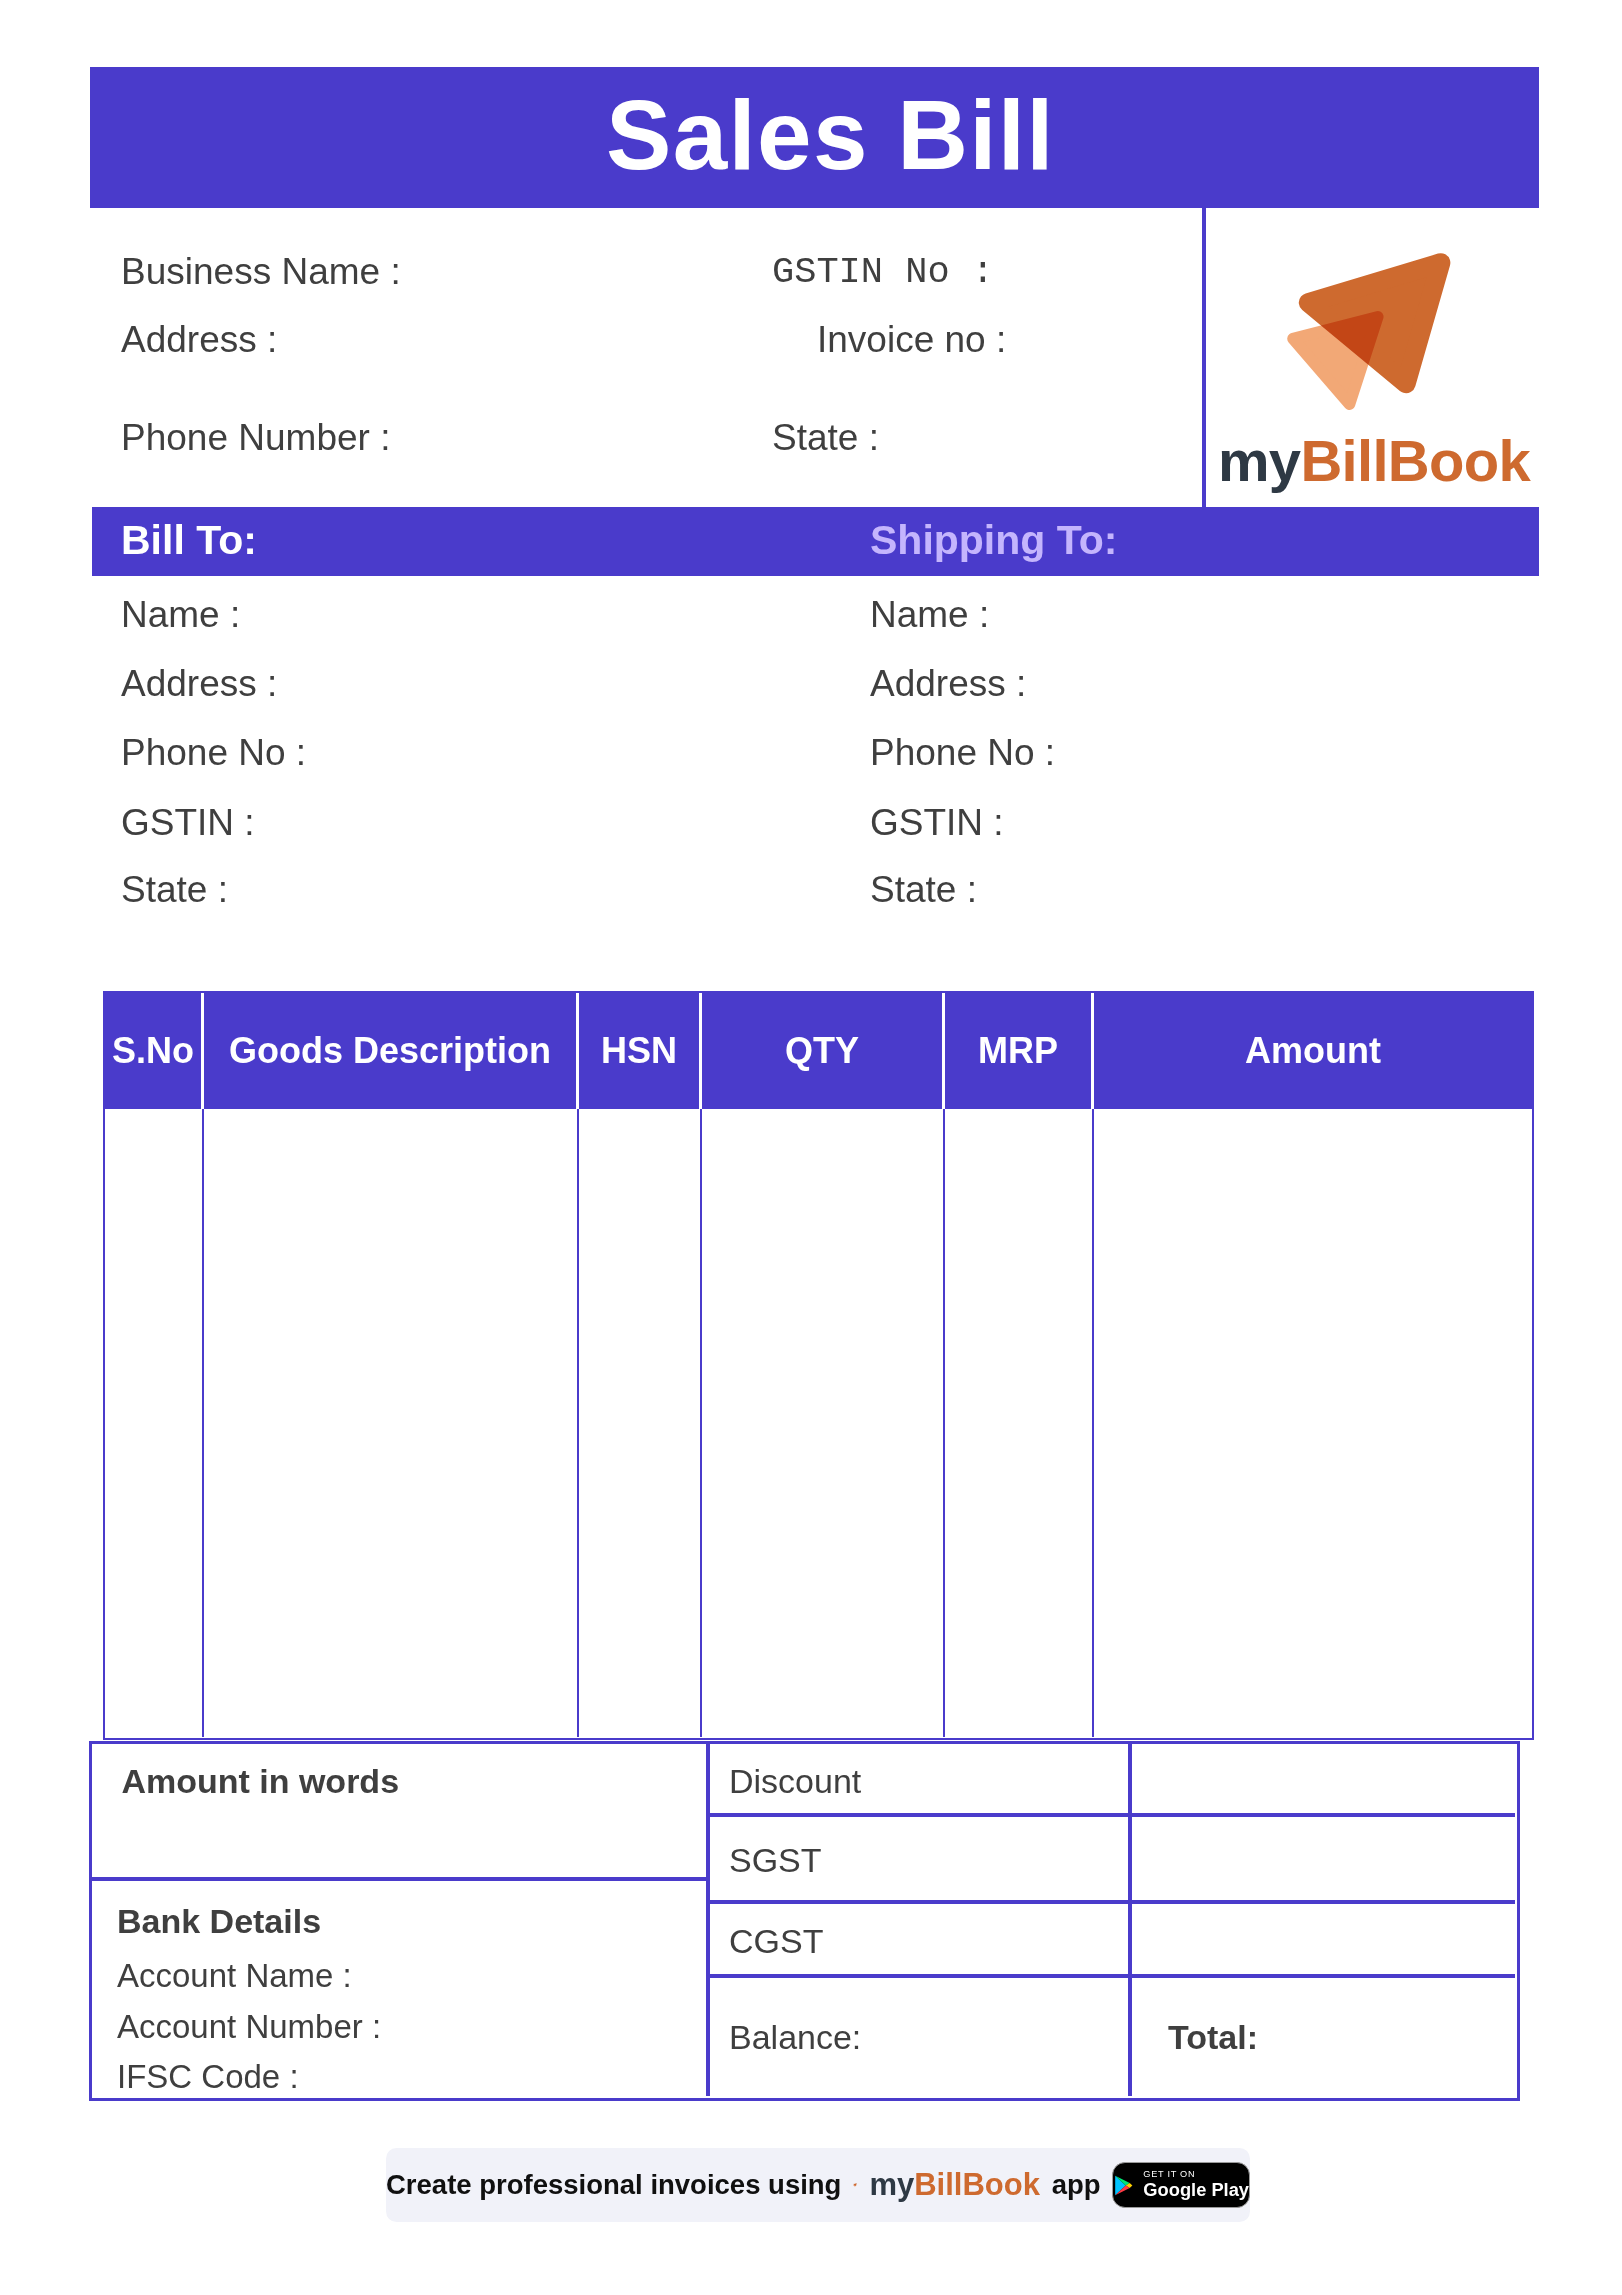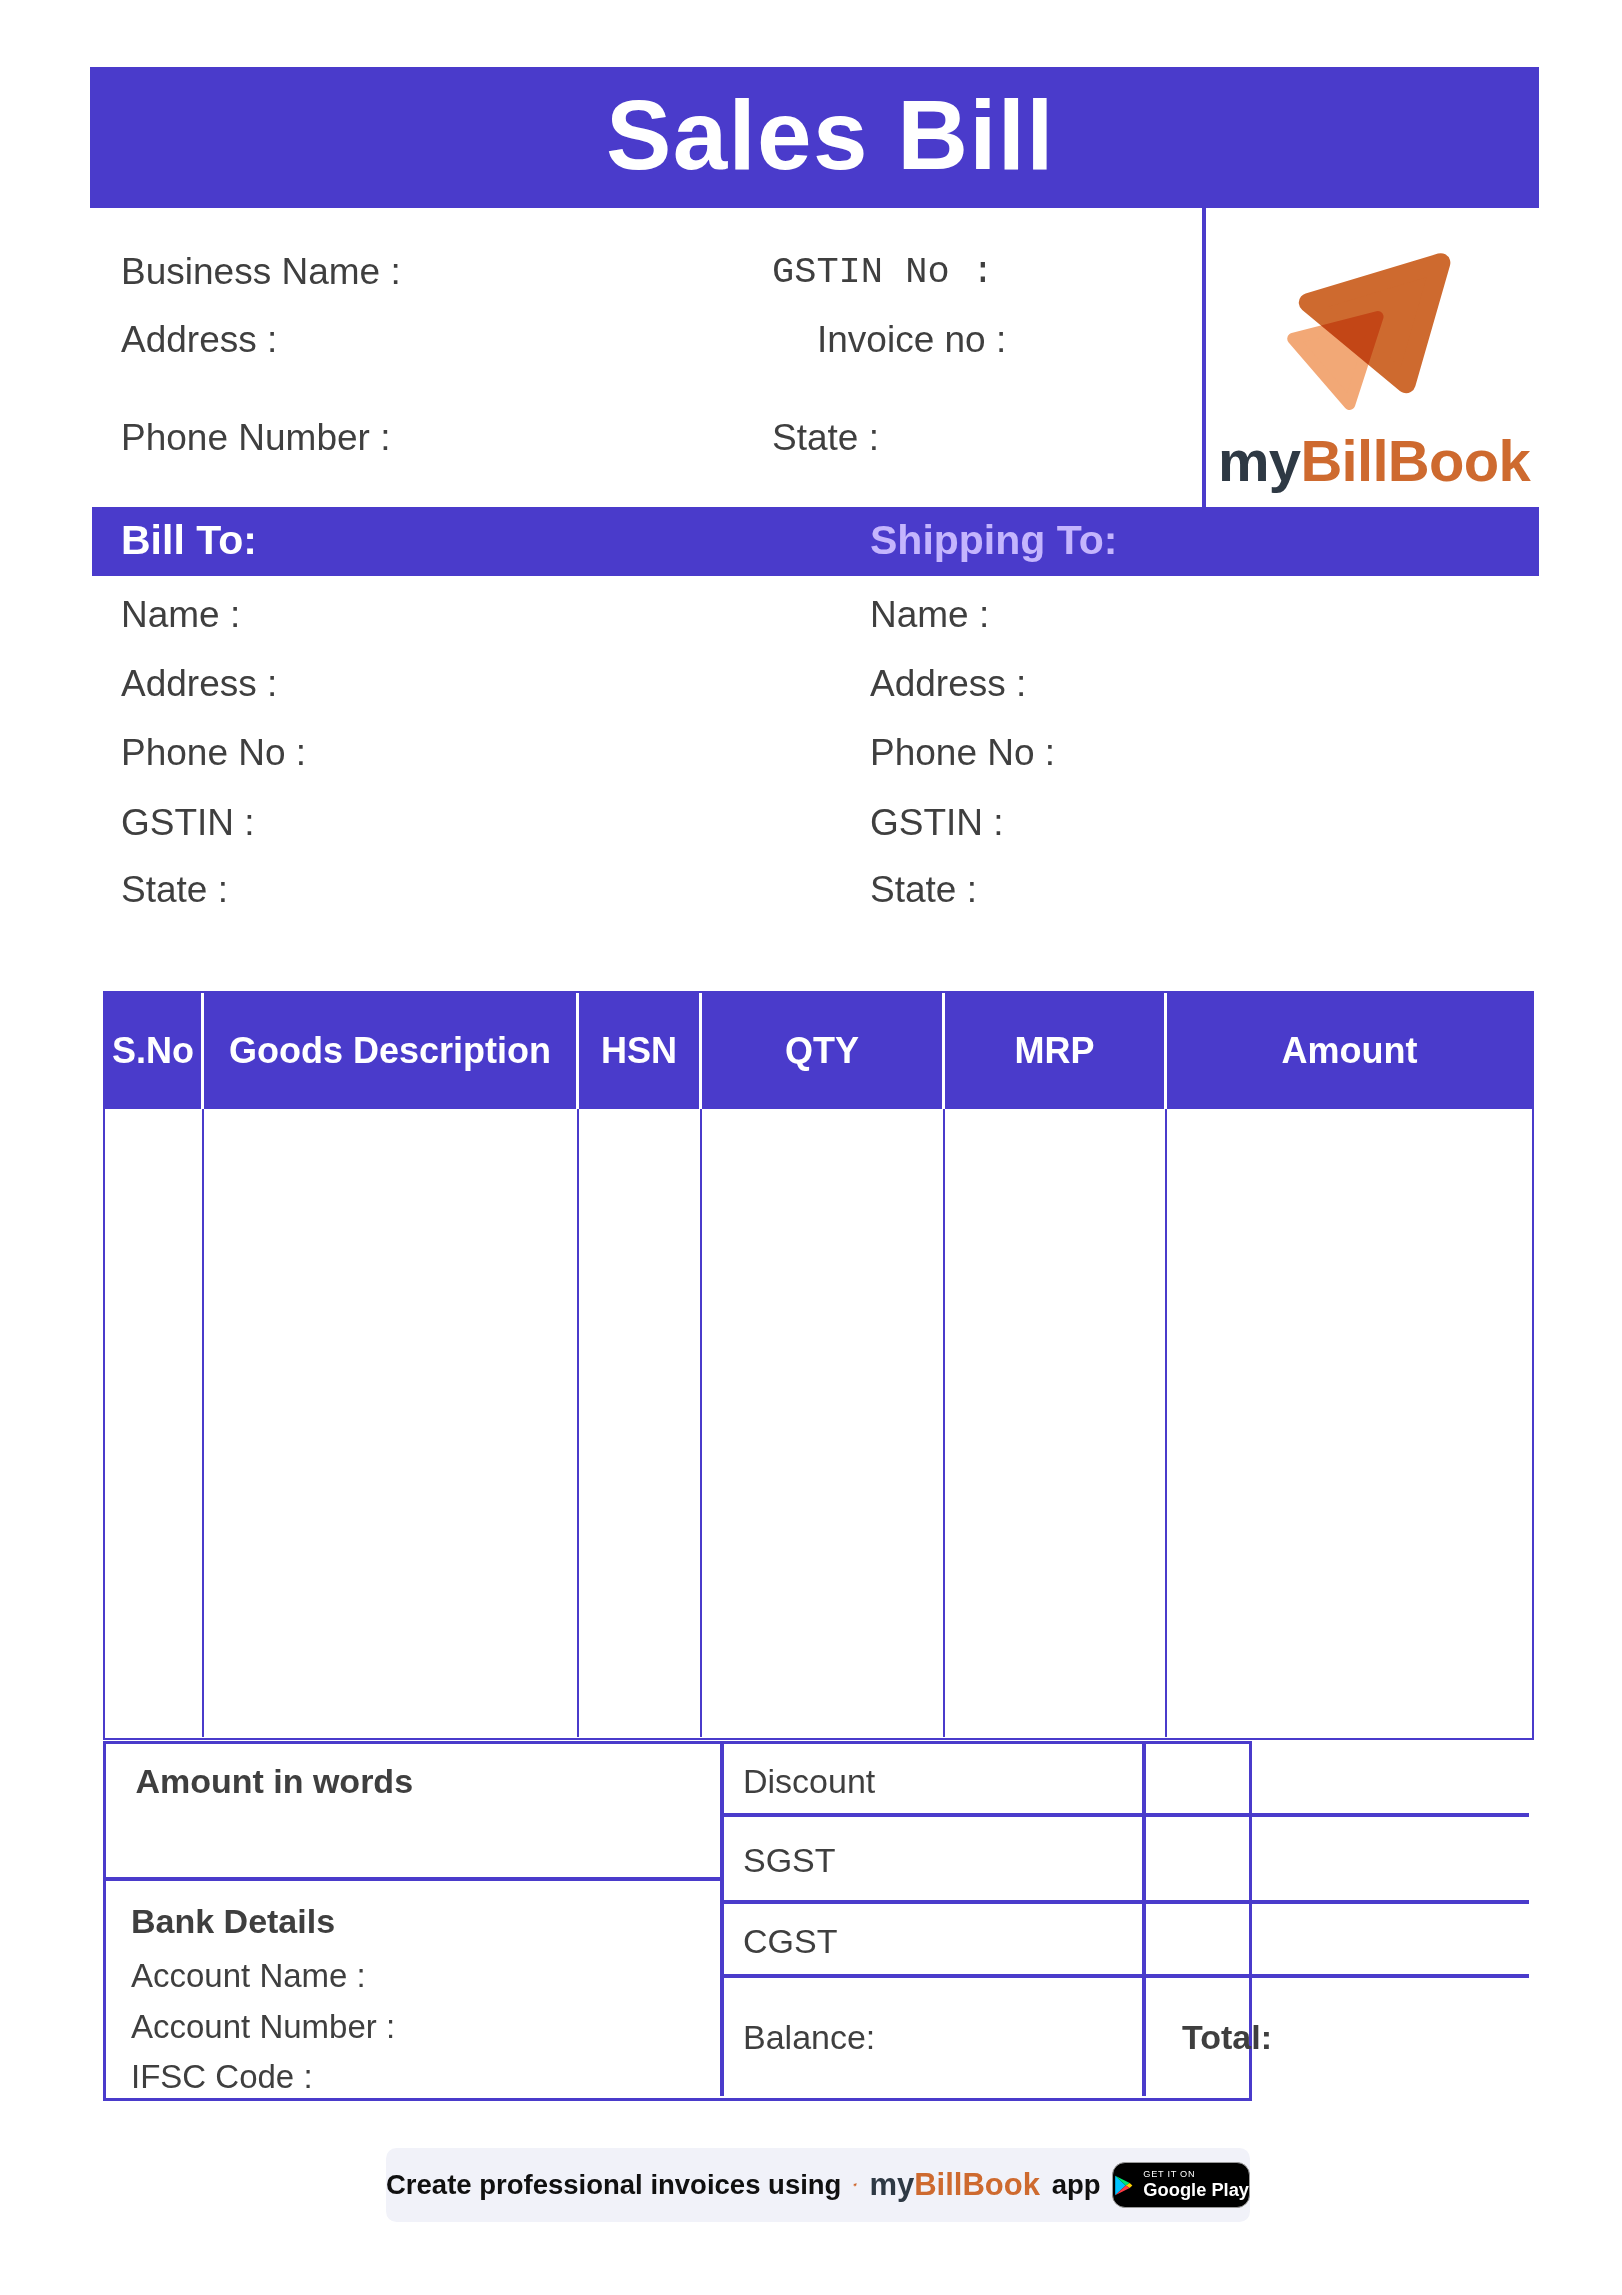--- a/index.html
+++ b/index.html
@@ -30,24 +30,24 @@
   .section-bar .st{position:absolute;left:778px;top:0;line-height:66px;color:#c4b5fd;font-size:41px;font-weight:600;}
 
   
   .items{position:absolute;left:103px;top:991px;width:1431px;height:749px;border:2.6px solid var(--purple);}
   .items .hdr{display:flex;height:116px;background:var(--purple);}
   .items .hdr .hc{display:flex;align-items:center;justify-content:center;color:#fff;font-size:36px;font-weight:600;border-right:3.3px solid #fff;}
   .items .hdr .hc:last-child{border-right:none;}
   .items .bdy{display:flex;height:628px;background:#fff;}
   .items .bdy .bc{border-right:2.6px solid var(--purple);}
   .items .bdy .bc:last-child{border-right:none;}
-  .w0{width:99px;text-align:center;} .w1{width:375px;} .w2{width:123px;} .w3{width:243px;} .w4{width:222px;text-align:center;} .w5{flex:1;}
+  .w0{width:99px;text-align:center;} .w1{width:375px;} .w2{width:123px;} .w3{width:243px;} .w4{width:149px;text-align:center;} .w5{flex:1;}
 
   
-  .summary{position:absolute;left:103px;top:1741px;width:1149px;height:360px;border:3.9px solid var(--purple);background:#fff;}
+  .summary{position:absolute;left:89px;top:1741px;width:1431px;height:360px;border:3.9px solid var(--purple);background:#fff;}
   .gl{position:absolute;background:var(--purple);}
   .stext{position:absolute;font-size:34px;color:var(--label);white-space:nowrap;}
   .bold{font-weight:700;} .med{font-weight:500;}
 
   
   .footer{position:absolute;left:386px;top:2148px;width:864px;height:74px;background:var(--footer-bg);border-radius:10.5px;
           display:flex;align-items:center;justify-content:center;gap:11.8px;}
   .footer .ftext{font-size:27.5px;font-weight:700;color:#101010;white-space:nowrap;}
   .footer .fbrand{font-size:31px;font-weight:800;white-space:nowrap;}
   .footer .fbrand .my{color:var(--navy);} .footer .fbrand .bb{color:var(--orange);}

